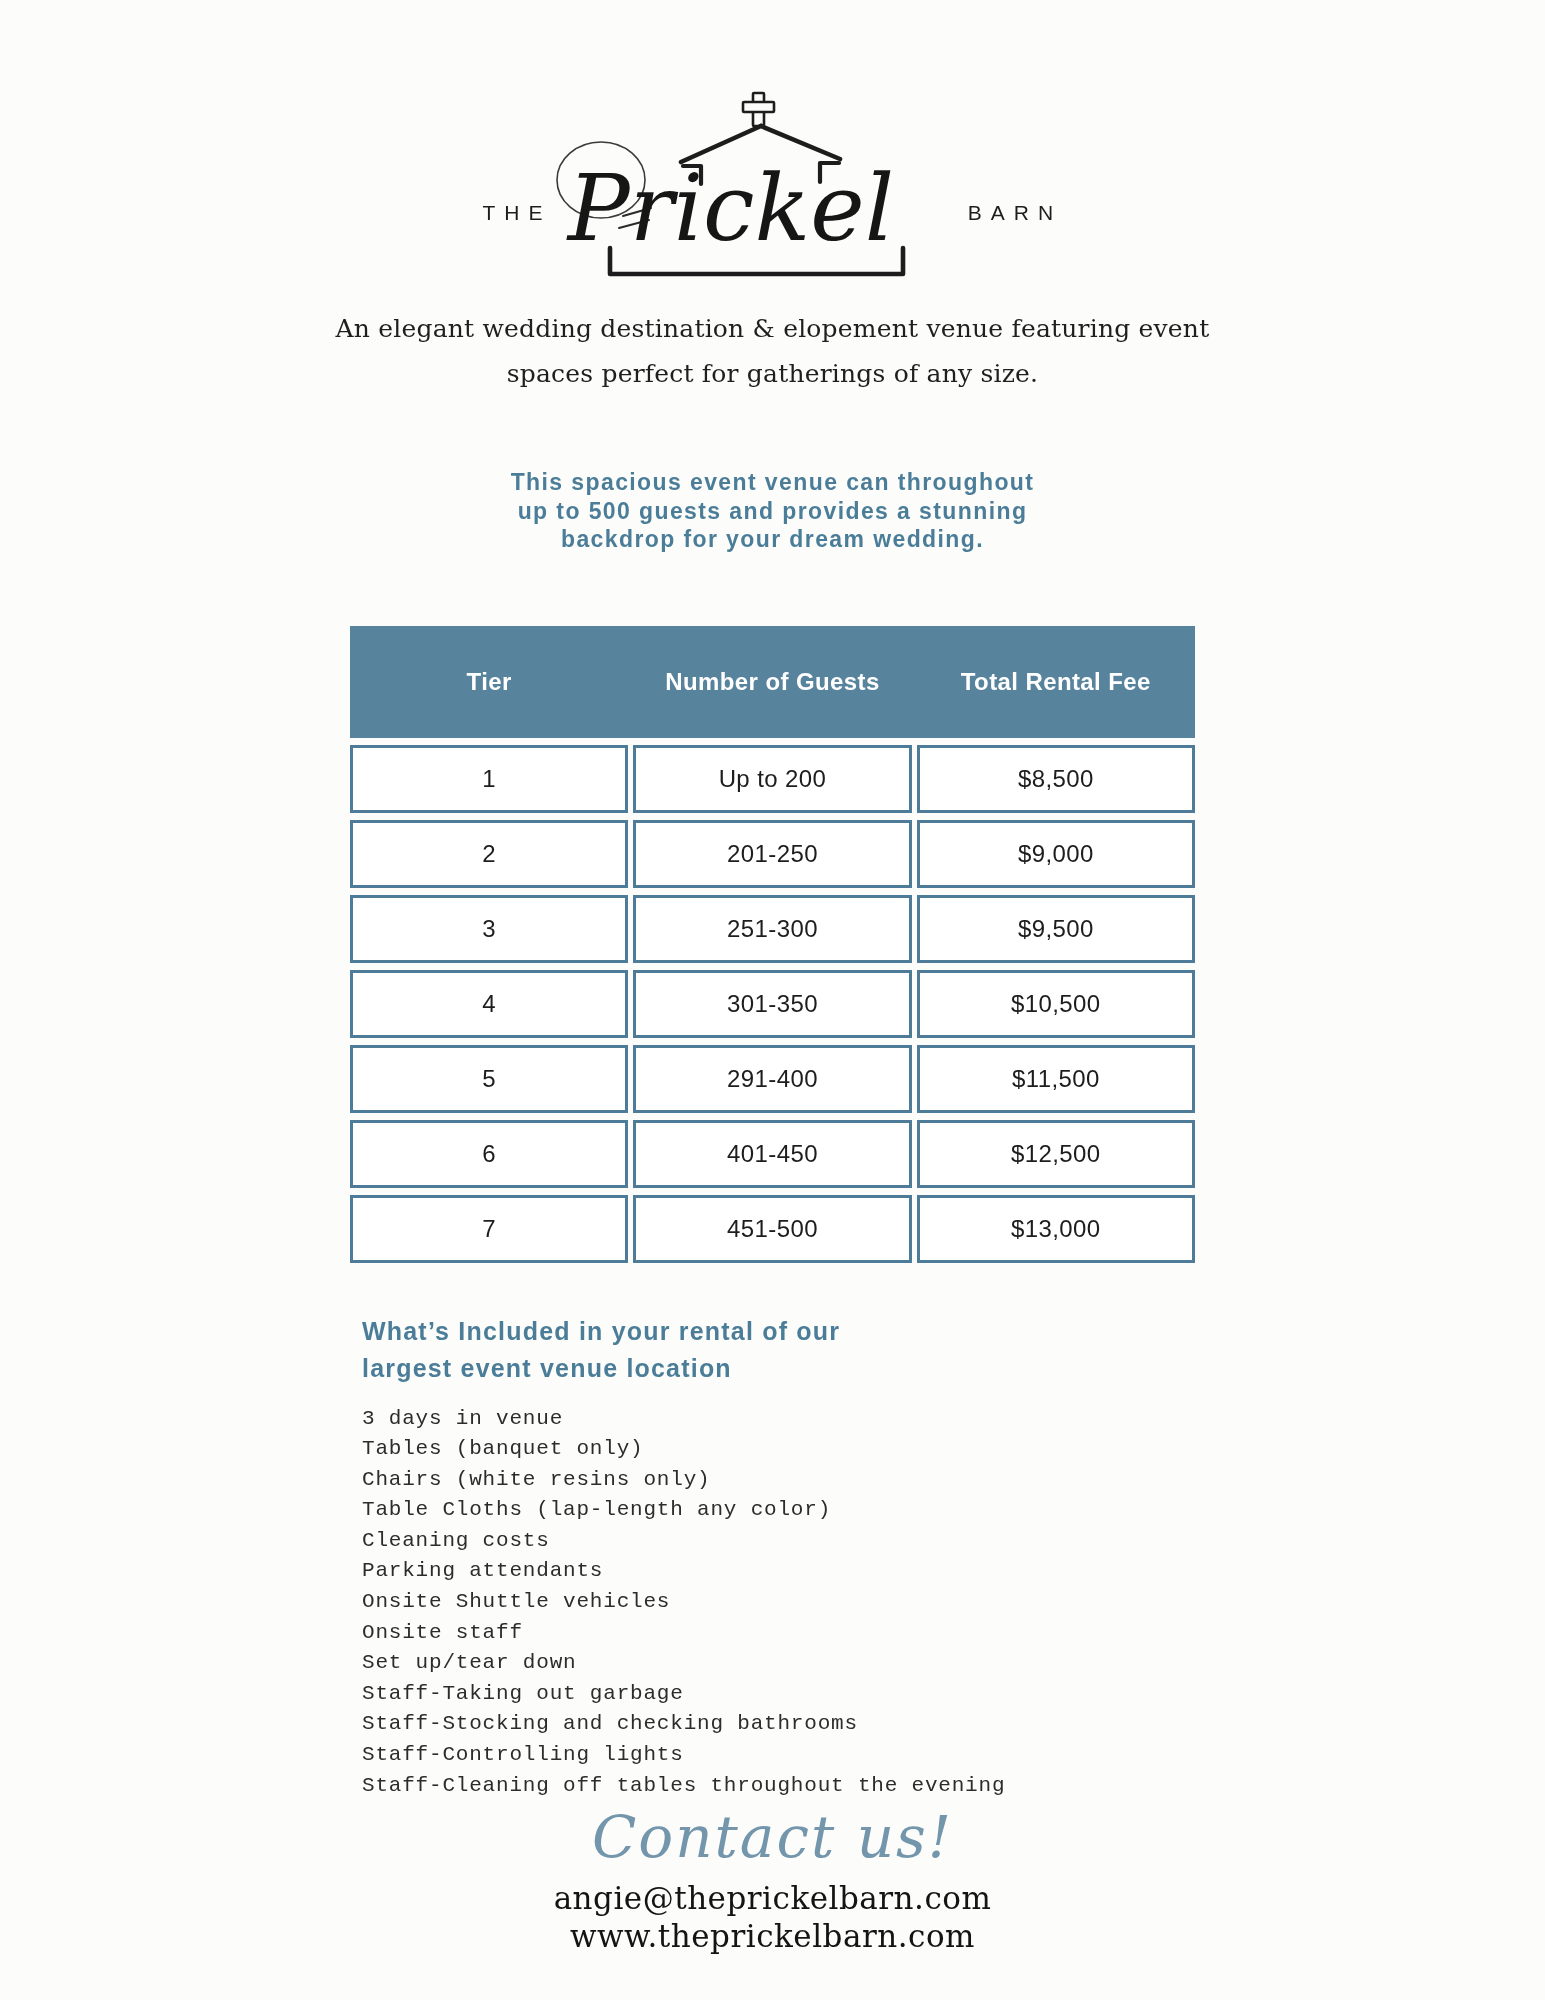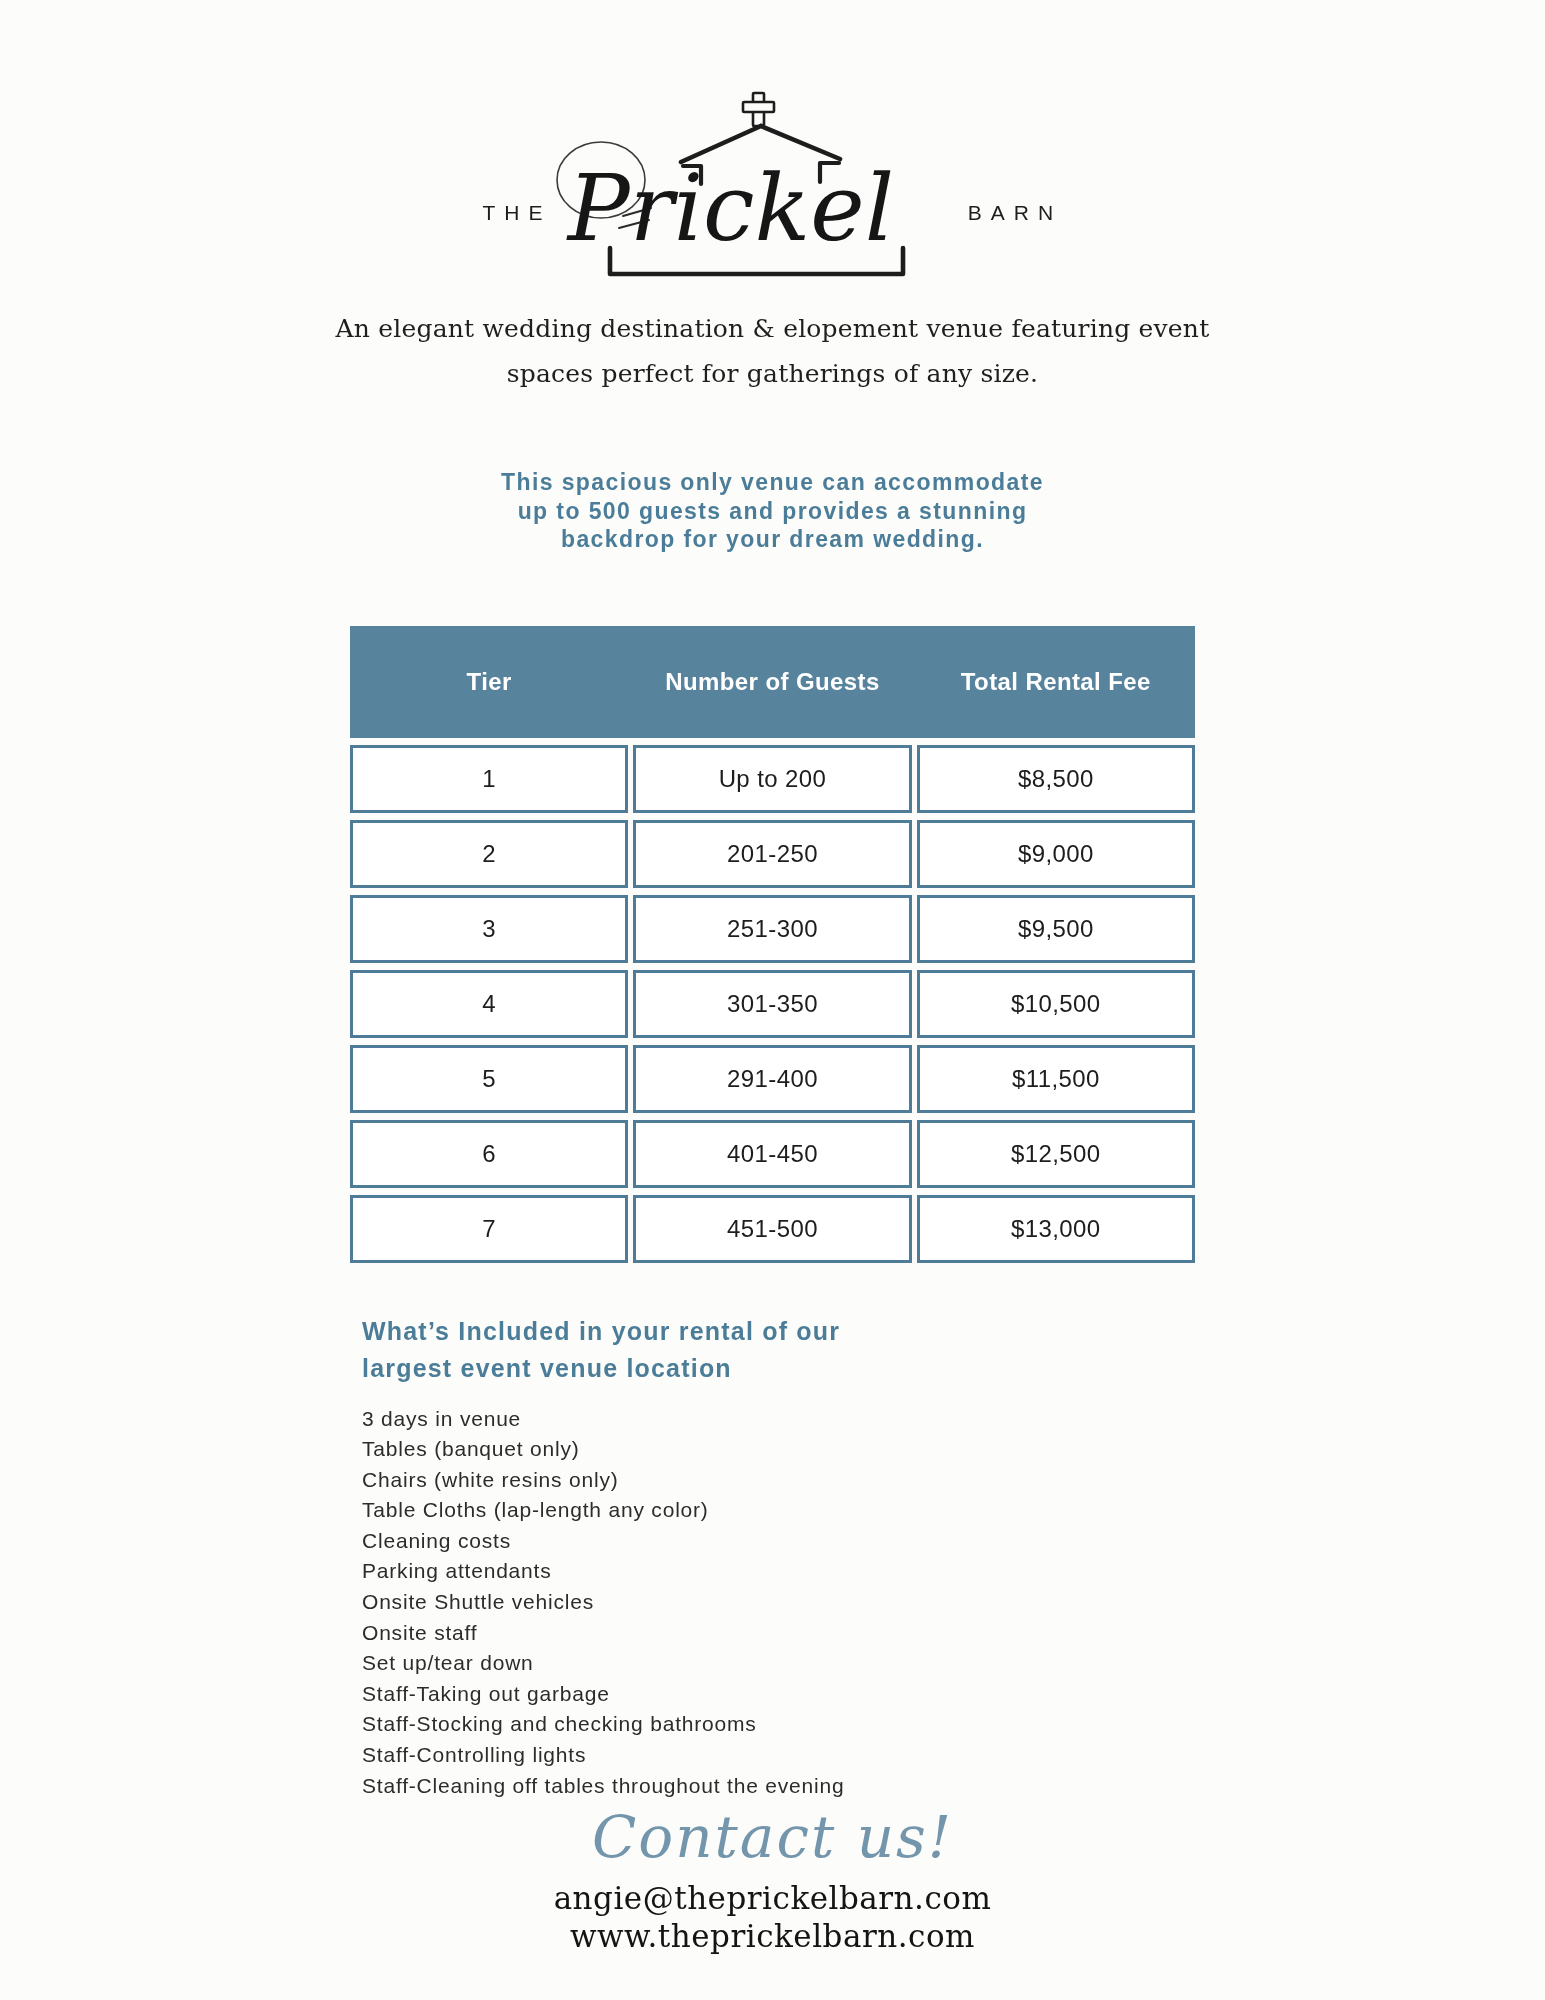--- a/index.html
+++ b/index.html
@@ -70,21 +70,21 @@
   .included{margin:50px 0 0 362px;width:672px;}
   .inc-heading{
     font-weight:bold;
     font-size:25px;line-height:37px;
     letter-spacing:1.2px;
     color:var(--accent);
   }
   .list{margin-top:17px;}
   .list-item{
     font-size:21px;line-height:30.6px;
-    letter-spacing:.8px;color:#2c2c2c;
+    letter-spacing:.8px;color:#2c2c2c;font-family:Liberation Mono, monospace;
   }
   
   .contact{margin-top:6px;text-align:center;}
   .contact-script{
     font-family:"DejaVu Serif",serif;
     font-style:italic;
     font-size:58px;line-height:60px;
     color:var(--script-blue);
     letter-spacing:2px;
   }
@@ -125,21 +125,21 @@
       <text x="542" y="132" text-anchor="middle" font-family="Liberation Sans, sans-serif" font-size="21" letter-spacing="9" fill="#1d1d1d">BARN</text>
     </svg>
   </div>
 
   <div class="tagline">
     <div>An elegant wedding destination &amp; elopement venue featuring event</div>
     <div>spaces perfect for gatherings of any size.</div>
   </div>
 
   <div class="intro">
-    <div>This spacious only venue can accommodate</div>
+    <div>This spacious event venue can throughout</div>
     <div>up to 500 guests and provides a stunning</div>
     <div>backdrop for your dream wedding.</div>
   </div>
 
   <div class="table-wrap">
     <div class="thead">
       <div class="th">Tier</div>
       <div class="th">Number of Guests</div>
       <div class="th">Total Rental Fee</div>
     </div>

